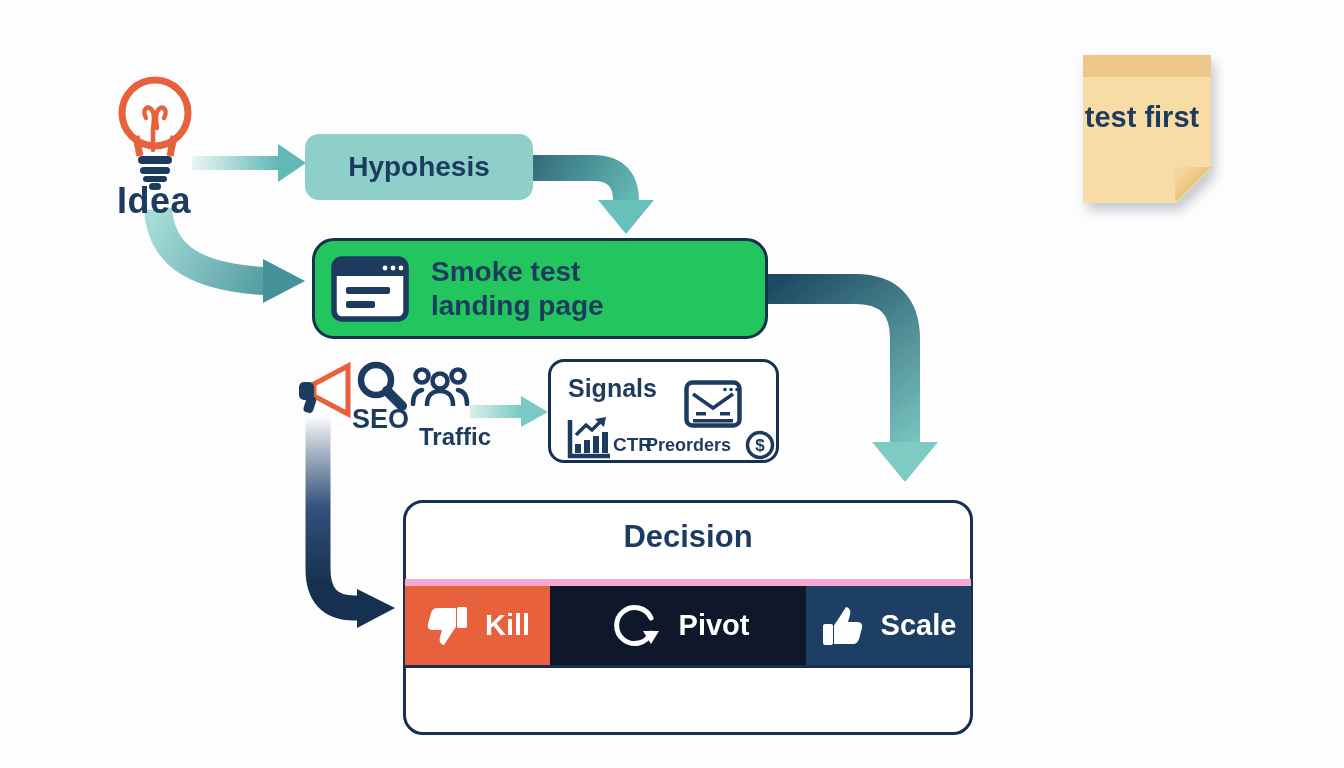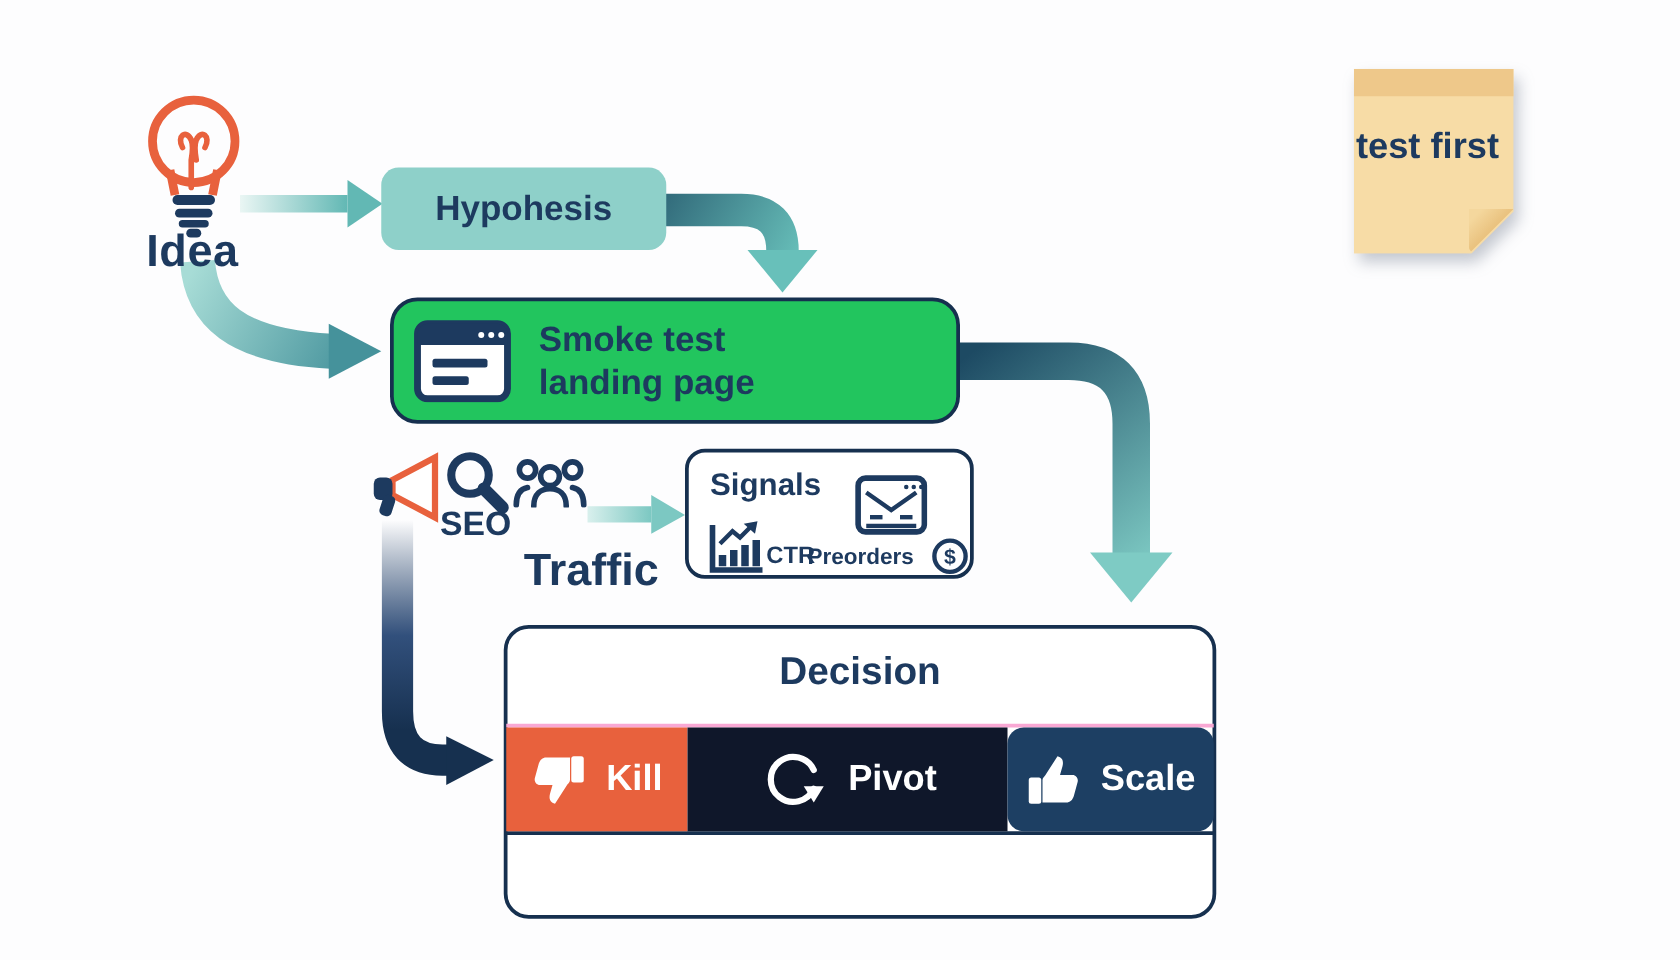--- a/index.html
+++ b/index.html
@@ -21,36 +21,36 @@
     justify-content:center; font-size:28px; }
 
   
   .smoke-box{ left:312px; top:238px; width:456px; height:101px;
     background:#22c55e; border:3.5px solid #16304f; border-radius:22px;
     display:flex; align-items:center; padding-left:16px; }
   .smoke-text{ margin-left:22px; font-size:28px; line-height:1.18; }
 
   
   .seo-label{ left:352px; top:404px; font-size:27px; }
-  .traffic-label{ left:419px; top:423px; font-size:36px;margin-top:12px; }
+  .traffic-label{ left:419px; top:423px; font-size:24px; }
 
   
   .signals-box{ left:548px; top:359px; width:231px; height:104px;
     background:#fff; border:3px solid #16304f; border-radius:16px; }
   .signals-title{ position:absolute; left:17px; top:12px; font-size:25px; }
   .ctr-label{ position:absolute; left:62px; top:72px; font-size:19px; }
   .preorders-label{ position:absolute; left:95px; top:73px; font-size:18px; }
 
   
   .decision-box{ left:403px; top:500px; width:570px; height:235px;
     background:#fff; border:3.5px solid #16304f; border-radius:20px; }
   .decision-title{ position:absolute; left:0; right:0; top:16px;
     text-align:center; font-size:31px; }
   .decision-band{ position:absolute; left:-1px; right:-1px; top:76px; height:89px;
-    display:flex; border-top:3px solid #f9a8d4; border-bottom:3px solid #16304f; }
+    display:flex; border-top:7px solid #f9a8d4; border-bottom:3px solid #16304f; }
   .decision-option{ display:flex; align-items:center; justify-content:center;
     gap:16px; color:#fff; font-size:29px; }
   .opt-kill{ width:145px; }
   .opt-pivot{ width:256px; }
   .opt-scale{ flex:1; }
 
   
   .note-wrap{ left:1083px; top:55px; width:128px; height:148px;
     filter:drop-shadow(4px 7px 6px rgba(90,100,120,.35)); }
   .note-body{ position:absolute; inset:0; background:#f7dca6;
@@ -228,21 +228,21 @@
       </div>
 
       <div class="decision-option opt-pivot" style="background: #0f172a;">
         <svg width="56" height="54" viewBox="0 0 56 54">
           <path d="M44,34 a18,18 0 1 1 0,-15" stroke="#fff" stroke-width="5" fill="none" stroke-linecap="round"></path>
           <polygon points="36,32 52,32 44,45" fill="#fff"></polygon>
         </svg>
         <span>Pivot</span>
       </div>
 
-      <div class="decision-option opt-scale" style="background: rgb(29, 63, 99); border-radius: 13px;">
+      <div class="decision-option opt-scale" style="background: rgb(29, 63, 99);">
         <svg width="44" height="42">
           <rect x="2" y="19" width="10" height="21" rx="2" fill="#fff"></rect>
           <path d="M13,39 h19 c3,0 5,-2 6,-5 l3,-11 c1,-3 -1,-6 -4,-6 h-10 l2,-7 c1,-4 0,-7 -4,-8 l-9,14 c-1,2 -3,3 -3,5 z" fill="#fff"></path>
         </svg>
         <span>Scale</span>
       </div>
 
     </div>
   </div>
 

